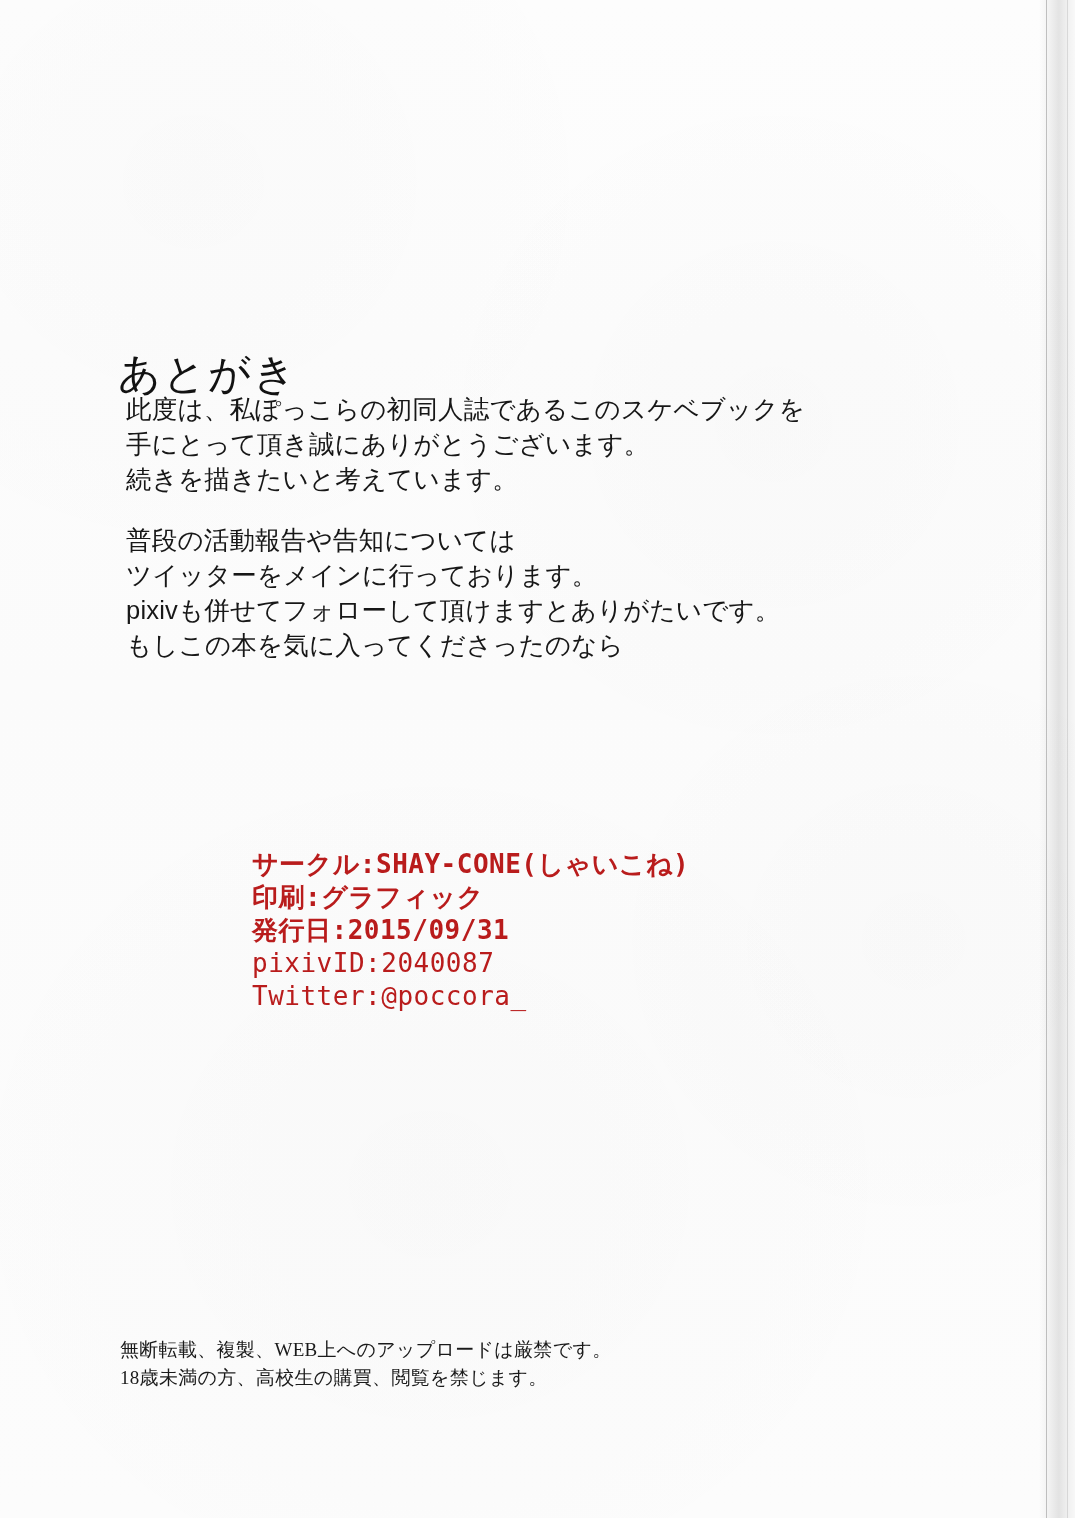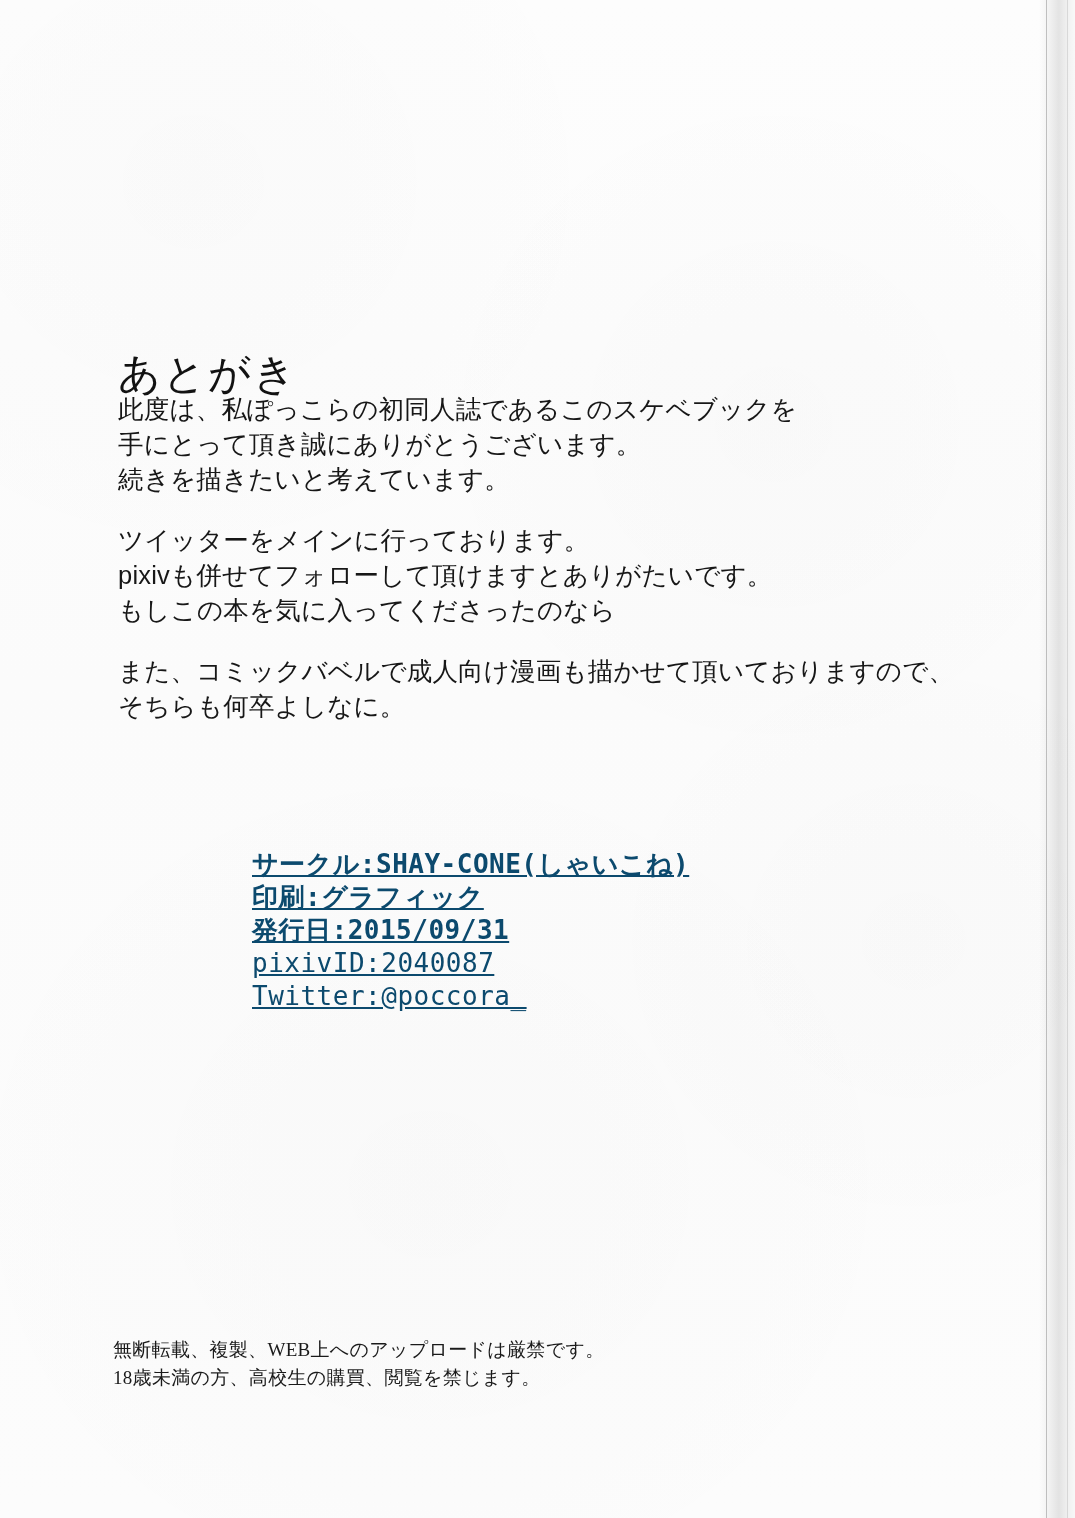--- a/index.html
+++ b/index.html
@@ -71,51 +71,50 @@
     margin-top: 28px;
   }
 
   #body-blocks {
     position: absolute;
     left: 118px;
     top: 392px;
     width: 900px;
   }
   .para {
-    margin: 0 0 26px 0;
+    margin: 0 0 26px 8px;
   }
   .para .line {
     font-size: 25.5px;
     line-height: 35px;
     letter-spacing: 0.2px;
     color: #171717;
     white-space: nowrap;
   }
 
   #credits {
     position: absolute;
     left: 252px;
     top: 848px;
   }
   #credits .cline {
     font-family: "DejaVu Sans Mono", monospace;
     font-size: 26px;
     line-height: 33px;
     letter-spacing: 0.5px;
-    color: #0c4a6e;
+    color: #b91c1c;
     white-space: nowrap;
-    text-decoration: underline;
   }
   #credits .cline.bold {
     font-weight: 700;
   }
 
   #notices {
     position: absolute;
-    left: 113px;
+    left: 120px;
     top: 1336px;
   }
   #notices .nline {
     font-family: "Liberation Serif", serif;
     font-size: 19px;
     line-height: 28px;
     letter-spacing: 0.3px;
     color: #1a1a1a;
     white-space: nowrap;
   }
@@ -133,29 +132,26 @@
 
 <div id="body-blocks">
 
   <div class="para">
     <div class="line">此度は、私ぽっこらの初同人誌であるこのスケベブックを</div>
     <div class="line">手にとって頂き誠にありがとうございます。</div>
     <div class="line">続きを描きたいと考えています。</div>
   </div>
 
   <div class="para">
+    <div class="line">普段の活動報告や告知については</div>
     <div class="line">ツイッターをメインに行っております。</div>
     <div class="line">pixivも併せてフォローして頂けますとありがたいです。</div>
     <div class="line">もしこの本を気に入ってくださったのなら</div>
   </div>
 
-  <div class="para">
-    <div class="line">また、コミックバベルで成人向け漫画も描かせて頂いておりますので、</div>
-    <div class="line">そちらも何卒よしなに。</div>
-  </div>
 
 </div>
 
 <div id="credits">
   <div class="cline bold">サークル:SHAY-CONE(しゃいこね)</div>
   <div class="cline bold">印刷:グラフィック</div>
   <div class="cline bold">発行日:2015/09/31</div>
   <div class="cline">pixivID:2040087</div>
   <div class="cline">Twitter:@poccora_</div>
 </div>

